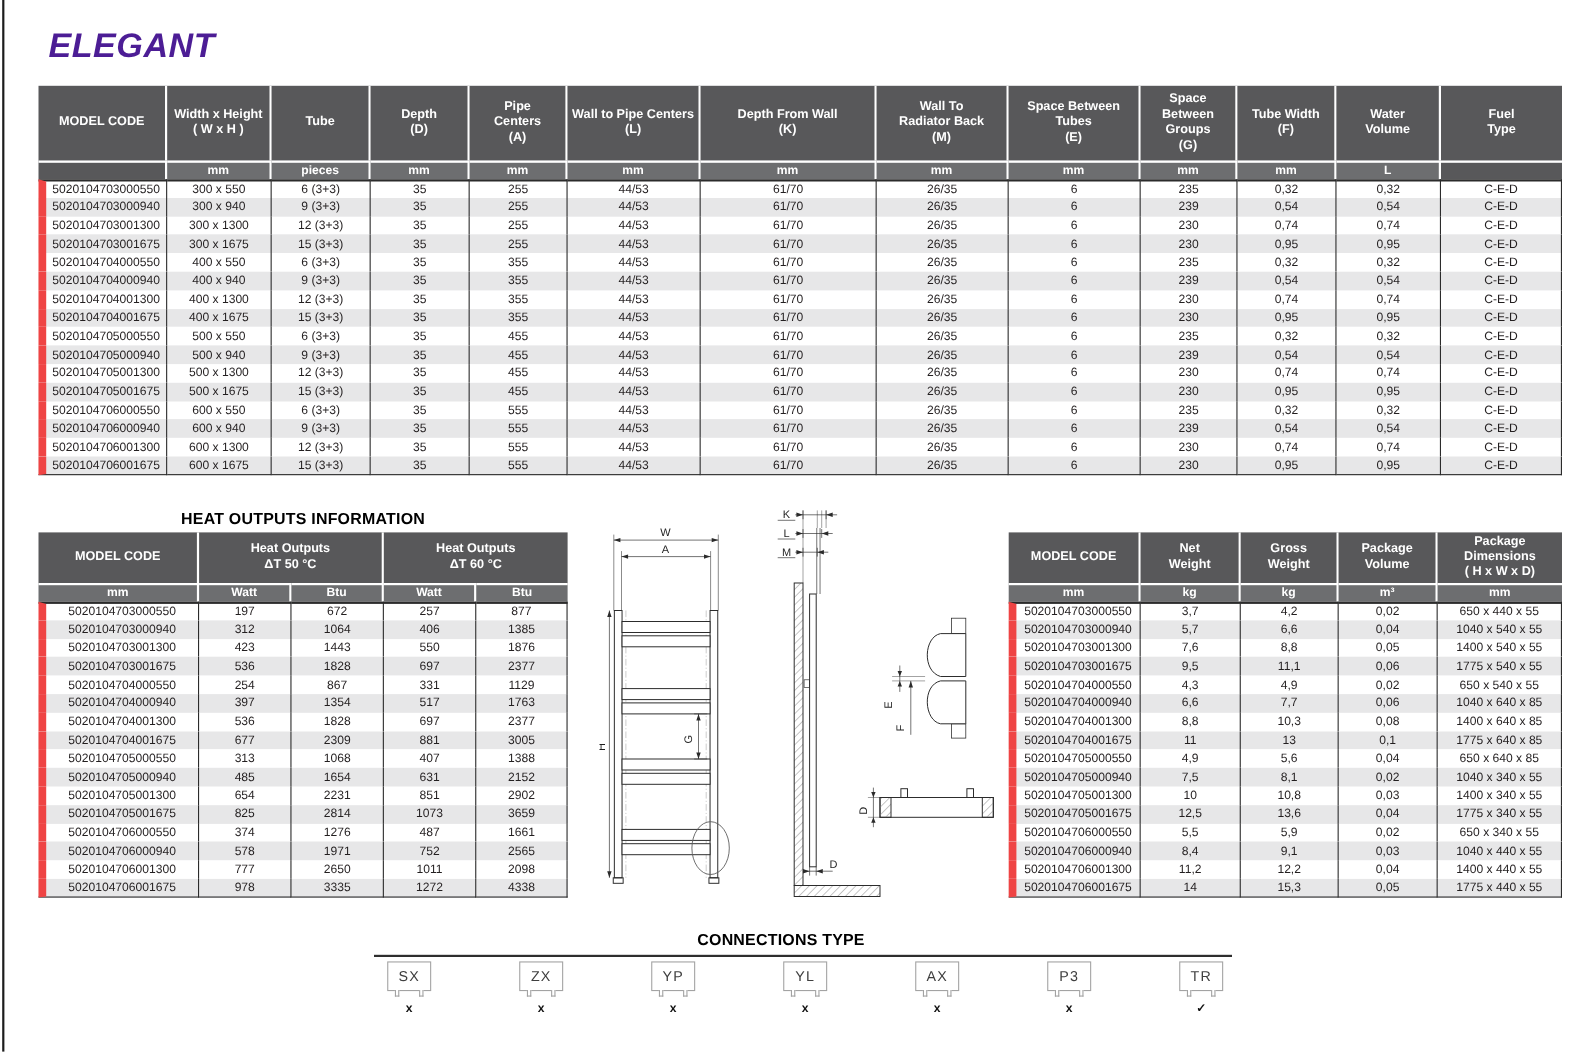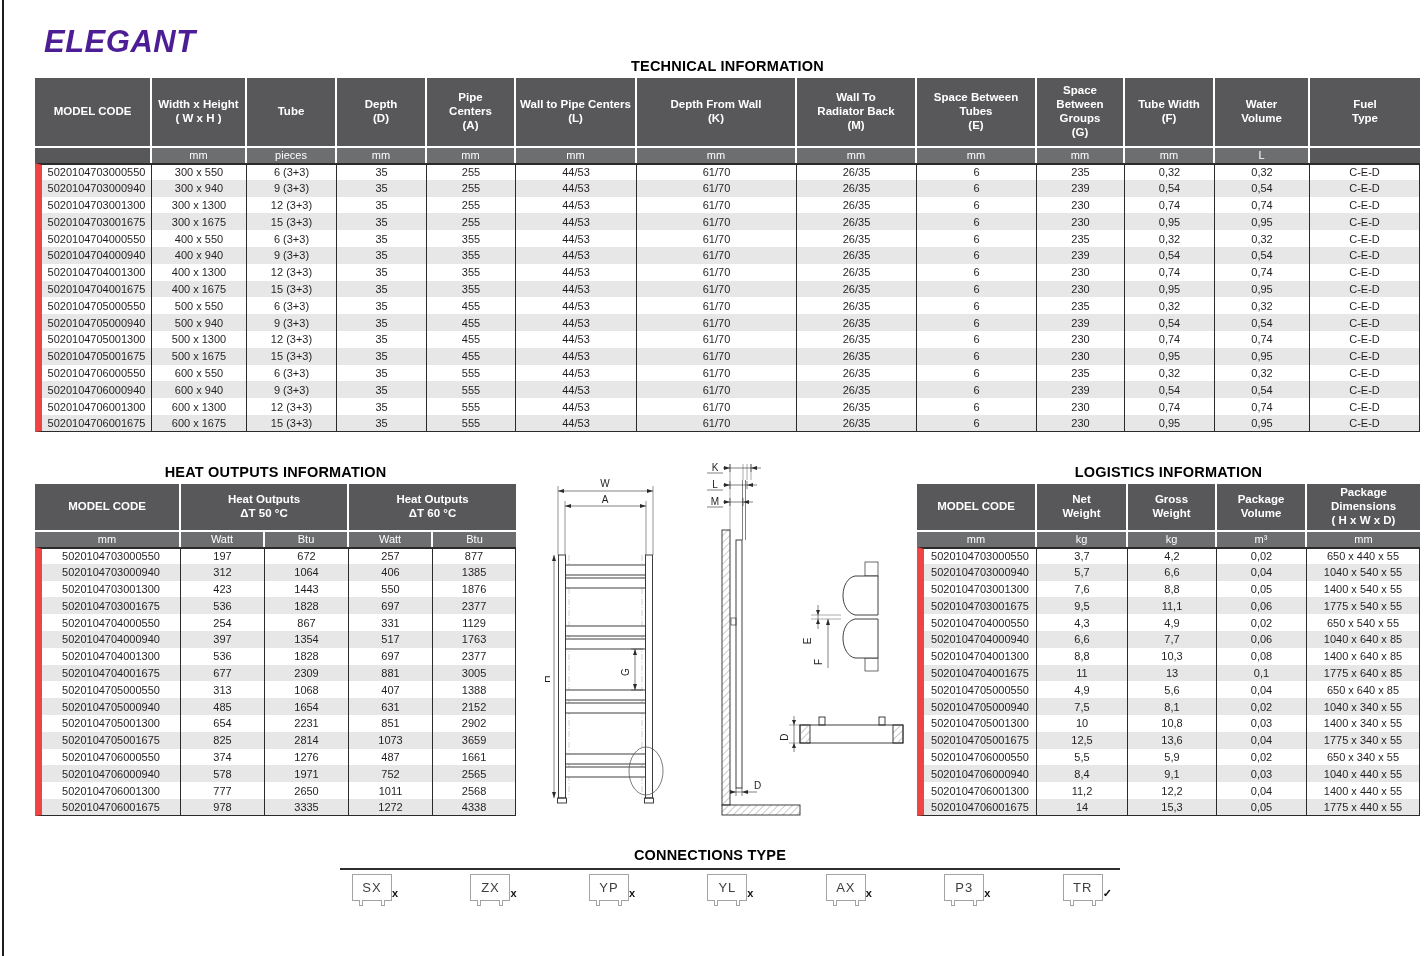--- a/index.html
+++ b/index.html
@@ -20,53 +20,52 @@
   table.tech { left:35px;  top:78px;  width:1385px; }
   table.heat { left:35px;  top:484px; width:481px; }
   table.logi { left:917px; top:484px; width:503px; }
 
   thead th { background:#58585a; color:#fff; font-weight:bold; font-size:11.5px; line-height:1.2;
              vertical-align:middle; text-align:center; white-space:pre-line; padding:2px 3px;
              border-right:2px solid #fff; }
   thead tr th:last-child { border-right:none; }
   table.tech thead tr.h1 th { height:68px; }
   table.heat thead tr.h1 th, table.logi thead tr.h1 th { height:46px; }
-  thead tr.units th { background:#6d6e70; font-weight:normal; font-size:11px; height:17px; padding:0 2px;
+  thead tr.units th { background:#6d6e70; font-weight:bold; font-size:11px; height:17px; padding:0 2px;
                       border-top:2px solid #fff; }
   thead tr.units th.blank { background:#58585a; }
 
   tbody td { font-size:11px; height:16.8px; line-height:1.1; text-align:center; vertical-align:middle;
              padding:0 2px; border-right:1px solid #2b2b2b; white-space:nowrap; overflow:hidden; }
   tbody tr td:first-child { border-left:7px solid #ef4444; }
   tbody tr:first-child td { border-top:2px solid #2b2b2b; }
   tbody tr:last-child td { border-bottom:1.5px solid #2b2b2b; }
   tbody tr:nth-child(even) { background:#e7e7e8; }
 
   .diagram { position:absolute; left:545px; top:458px; width:365px; height:390px; }
   .diagram text { font-size:10px; fill:#1e1e1e; font-family:"Liberation Sans",sans-serif; }
 
   .conn-line { position:absolute; left:340px; top:868px; width:780px; height:2px; background:#2e2e2e; }
   .conn-row { position:absolute; left:352px; top:874px; width:760px; display:flex; justify-content:space-between; }
-  .conn-item { display:flex; align-items:center; }
+  .conn-item { display:flex; flex-direction:column; align-items:center; }
   .conn-box { width:40px; height:27px; border:1px solid #a3a3a3; background:#fff; position:relative;
               display:flex; align-items:center; justify-content:center; }
   .conn-label { font-size:13px; color:#3f3f3f; letter-spacing:1px; }
   .stub { position:absolute; bottom:-6px; width:4px; height:6px; border:1px solid #a3a3a3; border-top:none; background:#fff; }
   .stub.s1 { left:6px; } .stub.s2 { right:6px; }
   .conn-mark { margin-top:11px; font-size:11px; font-weight:bold; color:#101010; line-height:1; }
 </style>
 </head>
 <body>
 
 <div class="page">
   <div class="edge-line"></div>
 
   <div class="brand">ELEGANT</div>
 
-  <div class="sec-title t-tech">TECHNICAL INFORMATION</div>
   <table class="data-table tech">
     <colgroup>
       <col style="width:117px">
         <col style="width:95px">
         <col style="width:90px">
         <col style="width:90px">
       <col style="width:89px">
         <col style="width:121px">
         <col style="width:160px">
         <col style="width:120px">
@@ -489,33 +488,32 @@
           <td>578</td>
           <td>1971</td>
           <td>752</td>
           <td>2565</td>
         </tr>
         <tr>
           <td>5020104706001300</td>
           <td>777</td>
           <td>2650</td>
           <td>1011</td>
-          <td>2568</td>
+          <td>2098</td>
         </tr>
         <tr>
           <td>5020104706001675</td>
           <td>978</td>
           <td>3335</td>
           <td>1272</td>
           <td>4338</td>
         </tr>
       </tbody>
   </table>
 
-  <div class="sec-title t-logi">LOGISTICS INFORMATION</div>
   <table class="data-table logi">
     <colgroup>
       <col style="width:120px">
         <col style="width:91px">
         <col style="width:89px">
         <col style="width:90px">
         <col style="width:113px">
     </colgroup>
     <thead>
       <tr class="h1">

